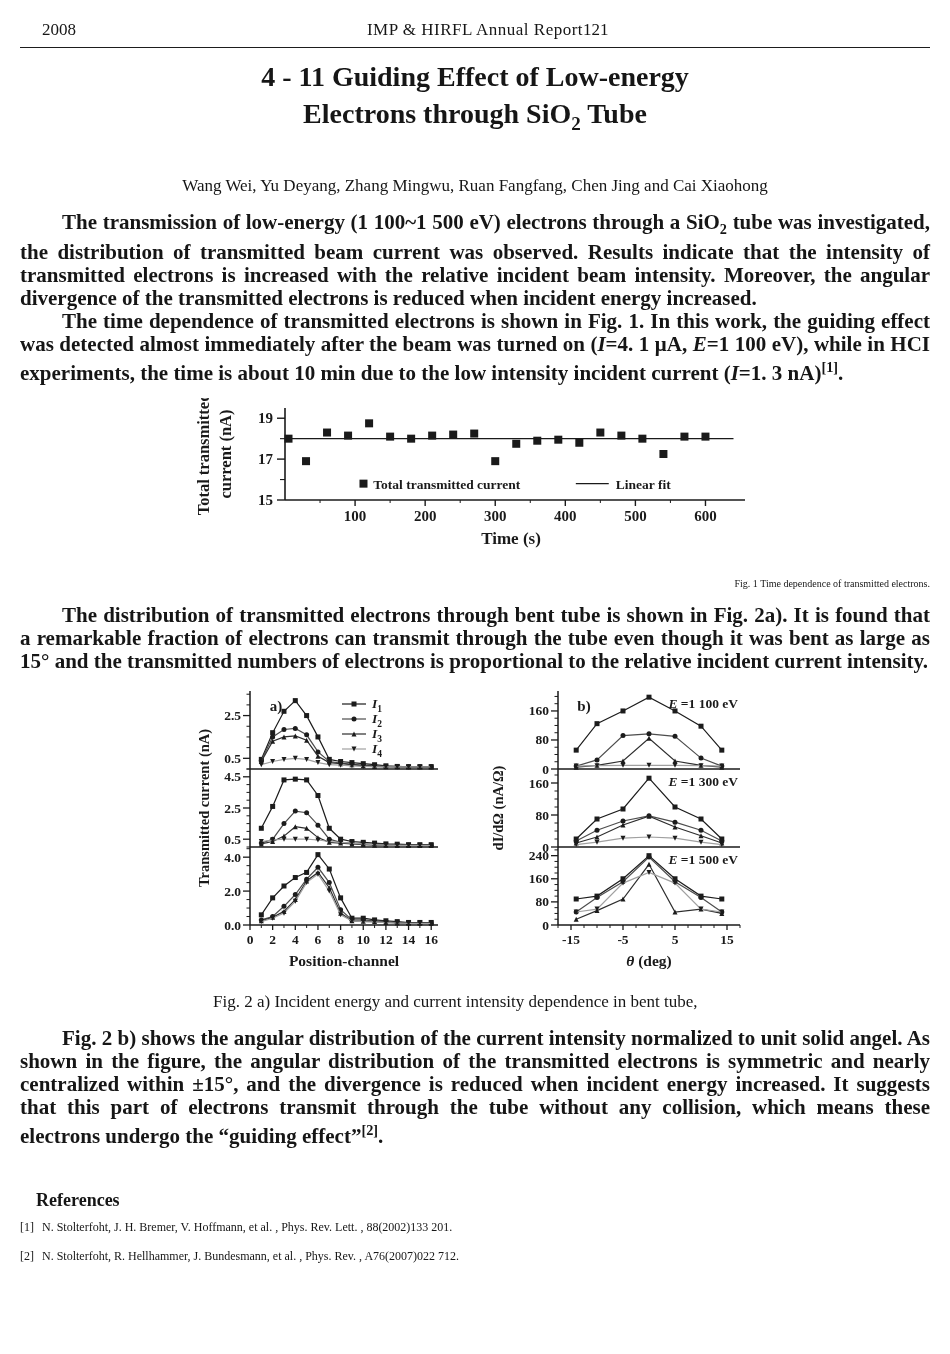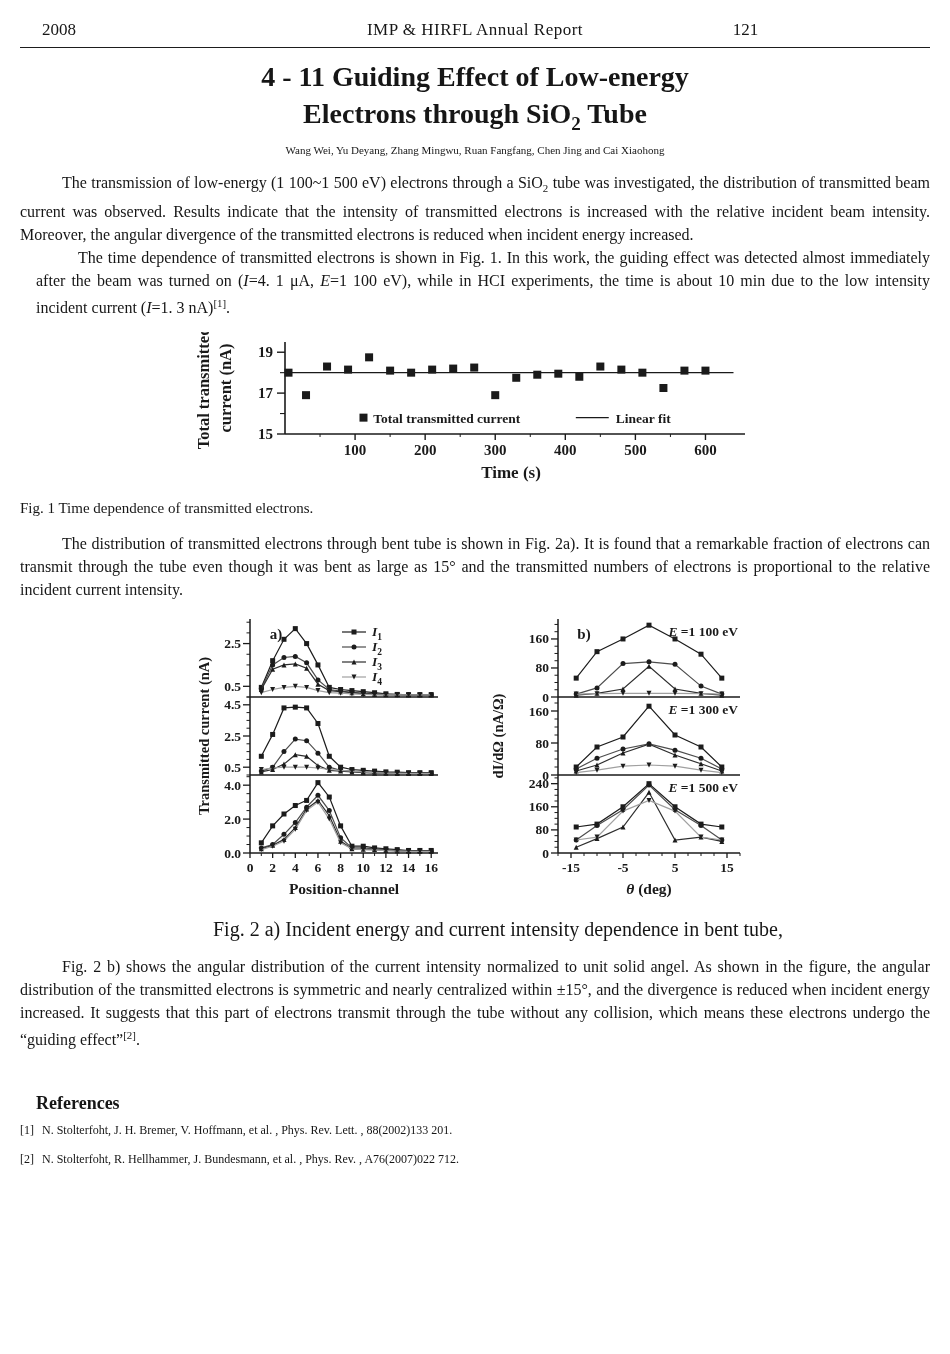--- a/index.html
+++ b/index.html
@@ -2,31 +2,31 @@
 <html><head>
 <meta charset="utf-8">
 <style>
   html,body{margin:0;padding:0;background:#fff;}
   .page{width:950px;height:1354px;box-sizing:border-box;padding:20px 20px 0;
         font-family:"Liberation Serif","DejaVu Serif",serif;color:#161616;
         position:relative;overflow:hidden;background:#fff;}
   .hdr{display:grid;grid-template-columns:1fr auto 1fr;font-size:17px;padding:0 22px;align-items:baseline;}
   .hdr .hy{text-align:left;}
   .hdr .hj{text-align:center;letter-spacing:.5px;}
-  .hdr .hp{text-align:center;}
+  .hdr .hp{text-align:left;}
   .rule{border-top:1.6px solid #1d1d1d;margin-top:7px;}
   .title{text-align:center;font-size:28px;line-height:37px;margin:10px 0 0;font-weight:bold;}
   .title span{display:block;}
-  .authors{text-align:center;font-size:11px;margin-top:2px;}
-  p.body{font-size:16px;line-height:23px;text-align:justify;text-indent:42px;margin:15px 0 0;}
-  p.body.tight{margin-top:0;margin-left:16px;}
+  .authors{text-align:center;font-size:17px;margin-top:34px;}
+  p.body{font-size:21px;line-height:23px;text-align:justify;text-indent:42px;margin:15px 0 0;font-weight:bold;}
+  p.body.tight{margin-top:0;}
   .figwrap{text-align:center;margin-top:13px;}
-  .cap{text-align:left;font-size:15px;margin-top:12px;}
+  .cap{text-align:right;font-size:10px;margin-top:24px;}
   .fig2row{display:flex;justify-content:center;gap:42px;margin-top:10px;}
-  .cap2{width:620px;margin:8px auto 0;font-size:20px;line-height:21px;text-align:left;padding-left:48px;box-sizing:border-box;}
+  .cap2{width:620px;margin:8px auto 0;font-size:17px;line-height:21px;text-align:left;padding-left:48px;box-sizing:border-box;}
   .refh{font-size:18px;font-weight:bold;margin:42px 16px 0;font-family:"Liberation Serif","DejaVu Serif",serif;}
   .ref{font-size:12px;line-height:25px;margin-top:4px;padding-left:32px;text-indent:-32px;}
   .ref:first-of-type{margin-top:16px;}
   .ref .rl{margin-right:8px;}
   sub{font-size:68%;} sup{font-size:68%;}
   svg text{font-family:"Liberation Serif","DejaVu Serif",serif;}
 </style>
 </head>
 <body>
 

